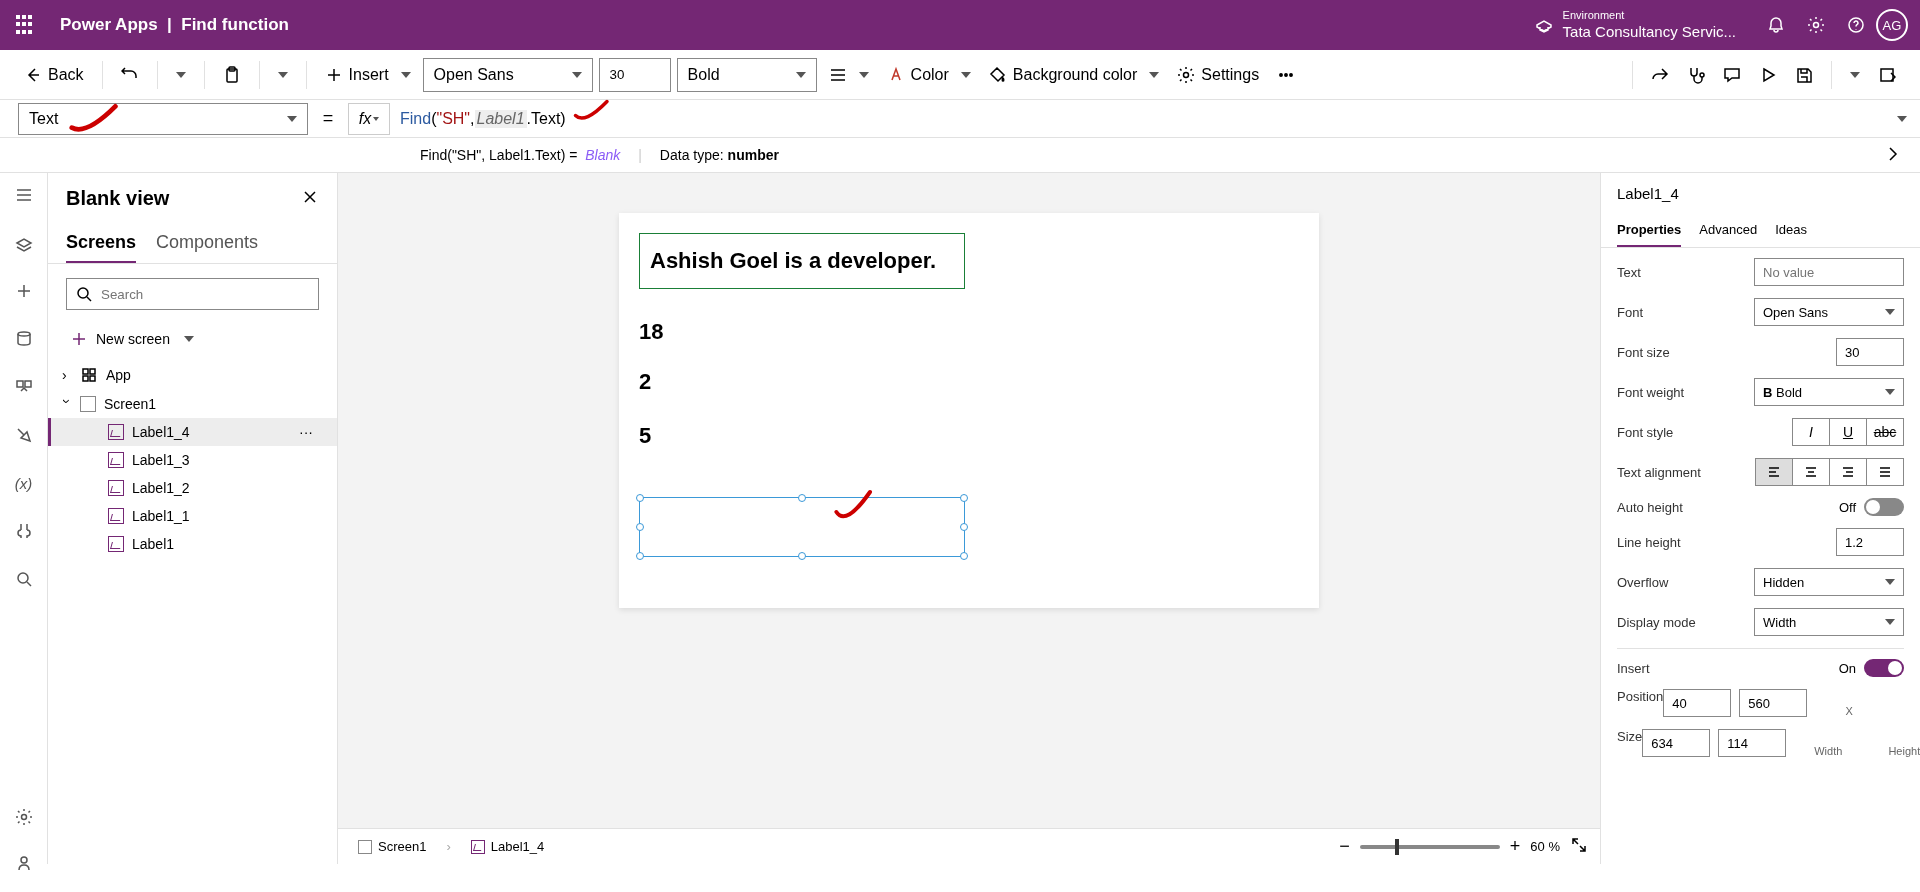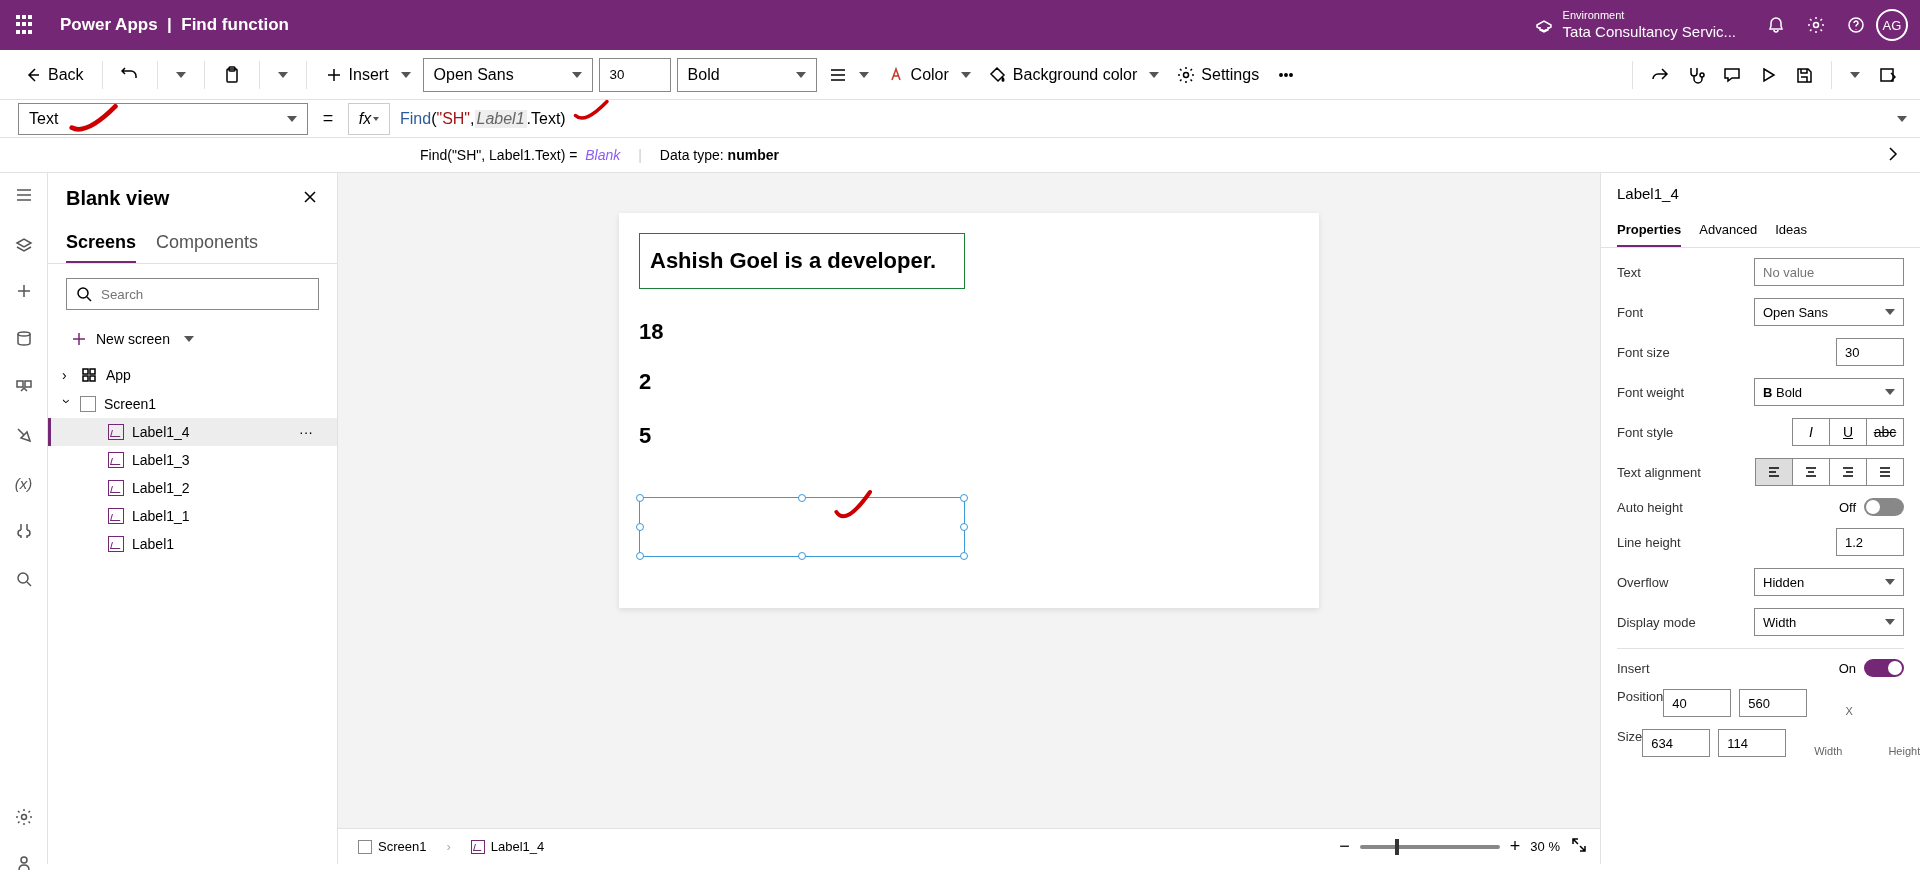--- a/index.html
+++ b/index.html
@@ -477,21 +477,21 @@
       <div class="breadcrumb-item">
         <span class="tree-icon label" style="width:14px;height:14px"></span>
         <span>Label1_4</span>
       </div>
       <div class="zoom-group">
         <span style="cursor:pointer;font-size:18px">−</span>
         <div class="zoom-slider">
             <div class="zoom-thumb"></div>
           </div>
         <span style="cursor:pointer;font-size:18px">+</span>
-        <span>30  %</span>
+        <span>60  %</span>
         <span style="cursor:pointer"><svg class="icon">
               <path d="M3 8V3h5M15 10v5h-5M3 3l5 5M15 15l-5-5"></path>
             </svg></span>
       </div>
     </div>
   </div>
 
   <div class="proppanel">
     <div class="prop-name">Label1_4</div>
     <div class="prop-tabs">

